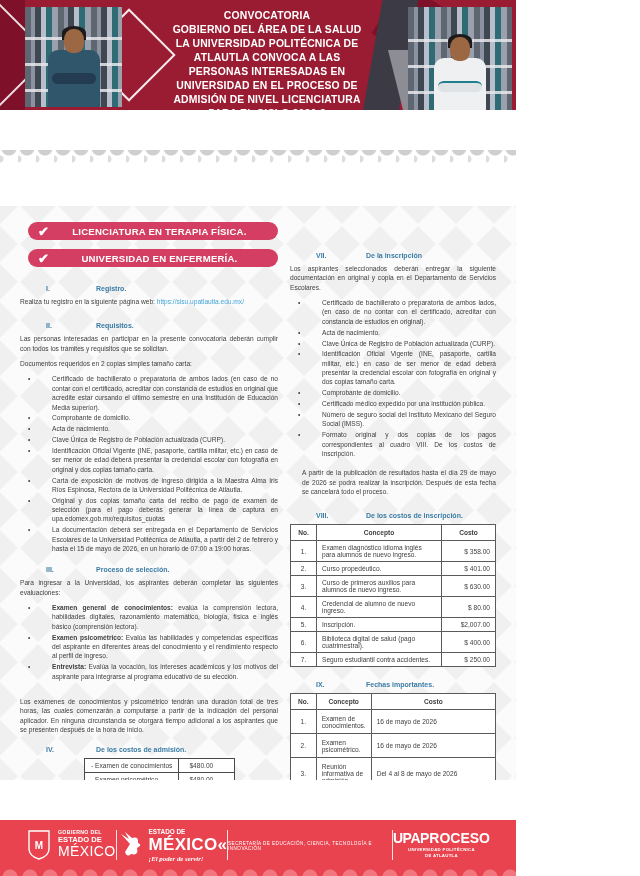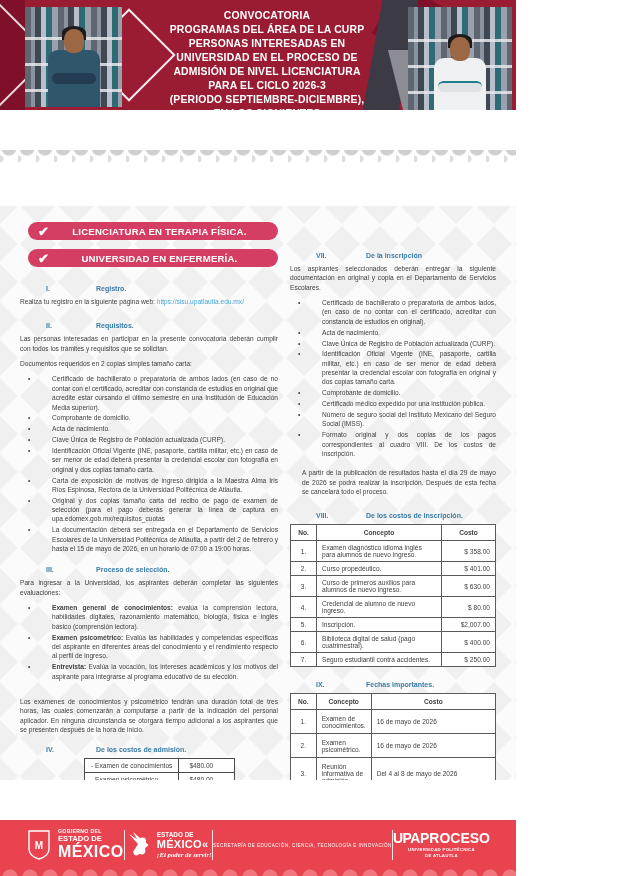--- a/index.html
+++ b/index.html
@@ -82,23 +82,23 @@
   
   .footer { height:56px; flex:none; background:#e8434f; color:#fff; display:flex; align-items:center; justify-content:space-between; padding:0 26px 6px 26px; position:relative; }
   .footer::after { content:""; position:absolute; left:0; right:0; bottom:0; height:7px;
     background: radial-gradient(circle at 10px 8px, #f2767e 7px, transparent 8px);
     background-size:20px 7px; background-repeat:repeat-x; }
   .fdiv { width:1px; height:30px; background:rgba(255,255,255,.85); }
   .lg { display:flex; align-items:center; gap:6px; }
   .lg-text { line-height:1.12; }
   .gob-small { font-size:5.2px; font-weight:bold; letter-spacing:.3px; }
   .gob-mid { font-size:7.6px; font-weight:bold; }
-  .gob-big { font-size:16px; font-weight:bold; letter-spacing:.4px; }
+  .gob-big { font-size:14px; font-weight:normal; letter-spacing:.4px; }
   .edo-top { font-size:6.4px; font-weight:bold; }
-  .edo-big { font-size:11px; font-weight:bold; letter-spacing:.3px; }
+  .edo-big { font-size:17px; font-weight:bold; letter-spacing:.3px; }
   .edo-slogan { font-family:"Liberation Serif", serif; font-style:italic; font-weight:bold; font-size:6.8px; margin-top:1px; }
   .edu-big { font-size:18px; font-weight:bold; letter-spacing:.4px; line-height:1; }
   .edu-sub { font-size:4.6px; letter-spacing:.45px; margin-top:2px; }
   .upa-big { font-size:14px; font-weight:bold; line-height:1; }
   .upa-big .upa { letter-spacing:-.5px; }
   .upa-sub { font-size:4.3px; font-weight:bold; text-align:center; letter-spacing:.3px; margin-top:2px; line-height:1.3; }
   .icon-svg { display:block; }
 </style>
 </head>
 <body>
@@ -117,21 +117,22 @@
       <div class="person scrubs">
         <div class="torso"></div>
           <div class="hair"></div>
           <div class="head"></div>
           <div class="arms"></div>
       </div>
     </div>
 
     <div class="header-title">
       <div>CONVOCATORIA</div>
-      <div>PROGRAMAS DEL ÁREA DE LA CURP</div>
+      <div>GOBIERNO DEL ÁREA DE LA SALUD</div>
+      <div>LA UNIVERSIDAD POLITÉCNICA DE ATLAUTLA CONVOCA A LAS</div>
       <div>PERSONAS INTERESADAS EN UNIVERSIDAD EN EL PROCESO DE</div>
       <div>ADMISIÓN DE NIVEL LICENCIATURA PARA EL CICLO 2026-3</div>
       <div>(PERIODO SEPTIEMBRE-DICIEMBRE), EN LOS SIGUIENTES</div>
 
     </div>
 
     <div class="photo photo-right">
       <div class="person nurse">
         <div class="torso"></div>
           <div class="hair"></div>

